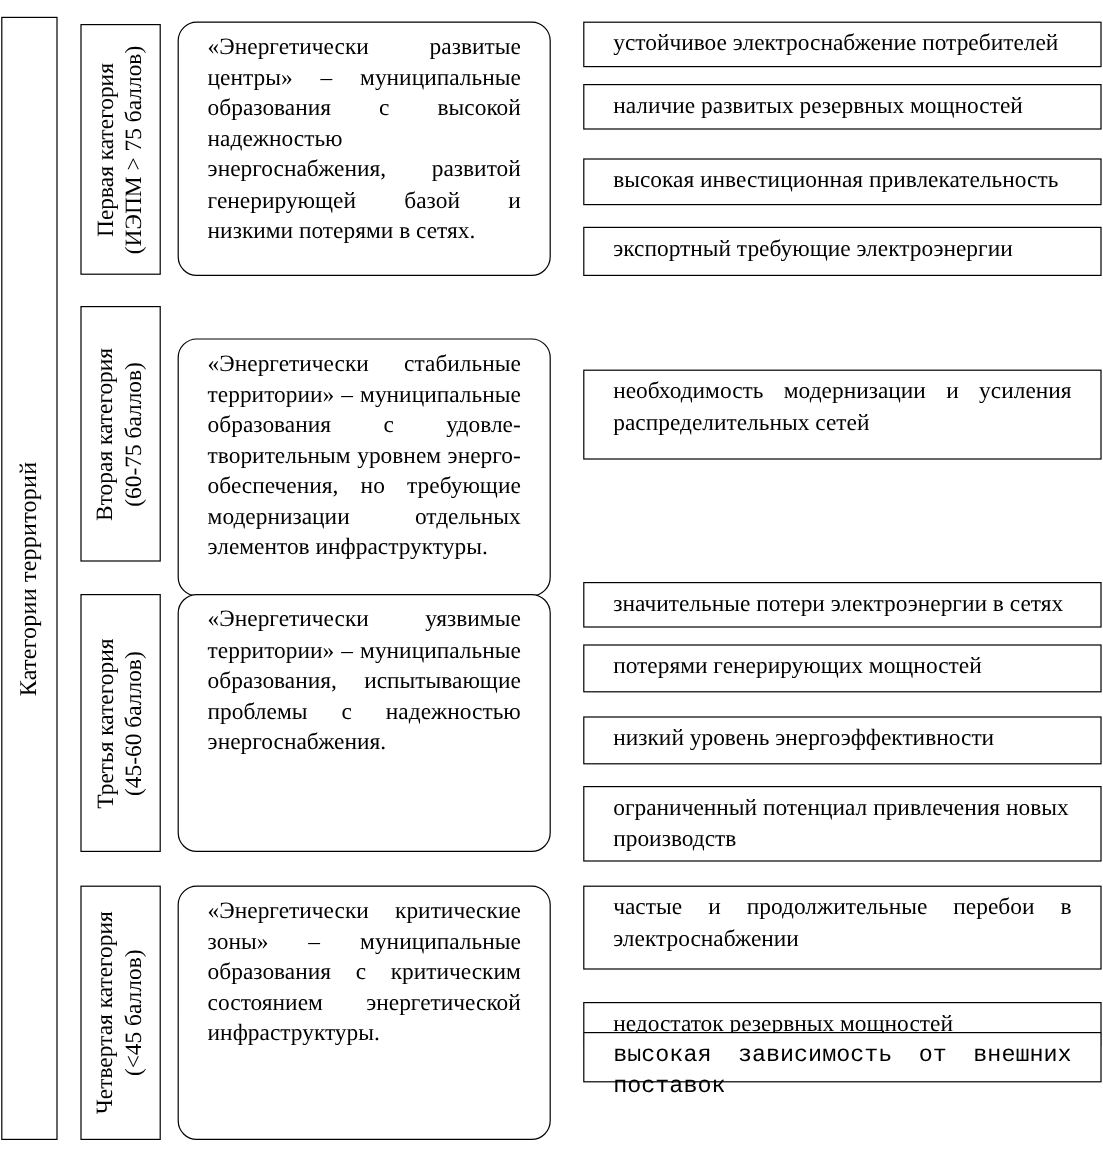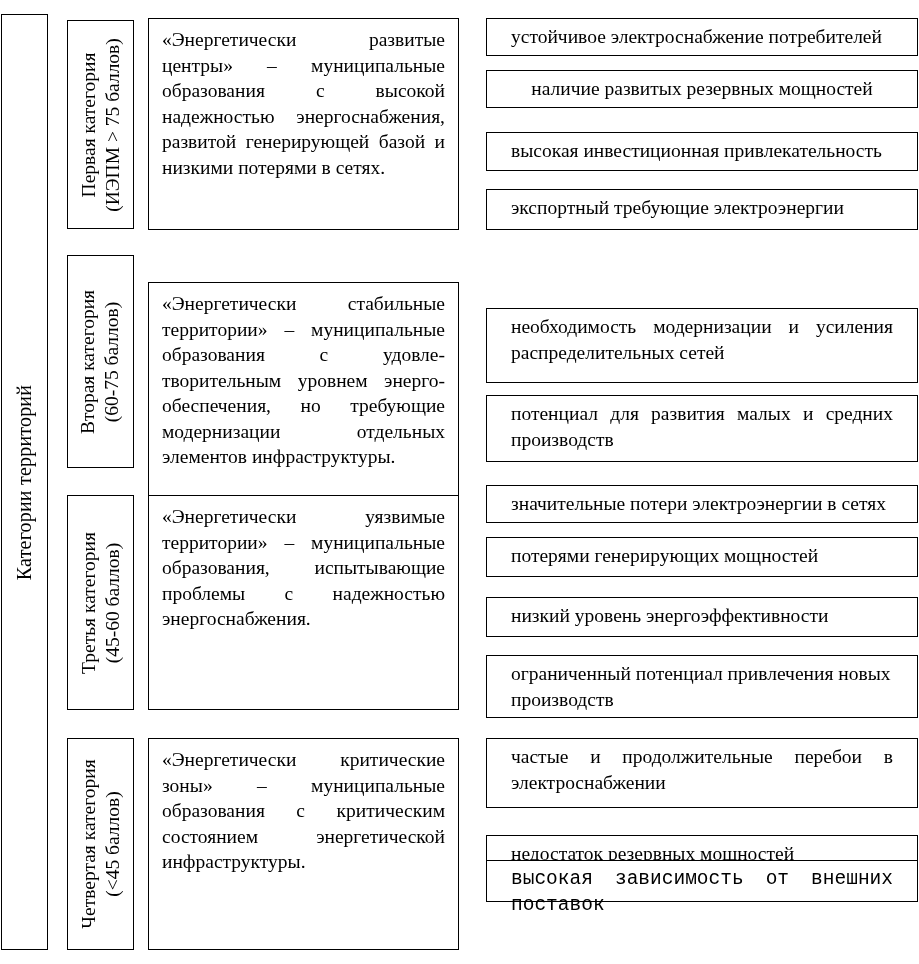--- a/index.html
+++ b/index.html
@@ -41,24 +41,25 @@
   .cat-rot {
     transform: rotate(-90deg);
     text-align: center;
     font-size: 19.5px;
     line-height: 24px;
   }
   .cat-rot div { white-space: nowrap; }
   
   .desc-box {
     left: 148px; width: 311px;
-    padding: 8px 13px;
+    padding: 8px 24px;
     font-size: 19.5px;
     line-height: 25.5px;
     text-align: justify;
+    border-radius: 16px;
   }
   .desc-box p { margin: 0; }
   
   .feat-box {
     left: 486px; width: 432px;
     padding: 5px 24px;
     font-size: 19.5px;
     line-height: 26px;
     text-align: left;
   }
@@ -79,44 +80,41 @@
       <div>Первая категория</div>
       <div>(ИЭПМ &gt; 75 баллов)</div>
     </div>
   </div>
   <div class="box desc-box" style="top:18px;height:212px;">
     <p>«Энергетически развитые центры» – муниципальные образования с высокой надежностью энергоснабжения, развитой генерирующей базой и низкими потерями в сетях.</p>
   </div>
   <div class="box feat-box" style="top:18px;height:38px;">
     <span>устойчивое электроснабжение потребителей</span>
   </div>
-  <div class="box feat-box" style="top:70px;height:38px;text-align:center;">
+  <div class="box feat-box" style="top:70px;height:38px;">
     <span>наличие развитых резервных мощностей</span>
   </div>
   <div class="box feat-box" style="top:132px;height:39px;">
     <span>высокая инвестиционная привлекательность</span>
   </div>
   <div class="box feat-box" style="top:189px;height:41px;">
     <span>экспортный требующие электроэнергии</span>
   </div>
 
   <div class="box cat-box" style="top:255px;height:213px;">
     <div class="cat-rot">
       <div>Вторая категория</div>
       <div>(60-75 баллов)</div>
     </div>
   </div>
   <div class="box desc-box" style="top:242px;height:215px;margin-top:40px;">
     <p>«Энергетически стабильные территории» – муниципальные образования с удовле-творительным уровнем энерго-обеспечения, но требующие модернизации отдельных элементов инфраструктуры.</p>
   </div>
   <div class="box feat-box justify" style="top:308px;height:75px;">
     <span>необходимость модернизации и усиления распределительных сетей</span>
-  </div>
-  <div class="box feat-box justify" style="top:395px;height:67px;">
-    <span>потенциал для развития малых и средних производств</span>
   </div>
 
   <div class="box cat-box" style="top:495px;height:215px;">
     <div class="cat-rot">
       <div>Третья категория</div>
       <div>(45-60 баллов)</div>
     </div>
   </div>
   <div class="box desc-box" style="top:495px;height:215px;">
     <p>«Энергетически уязвимые территории» – муниципальные образования, испытывающие проблемы с надежностью энергоснабжения.</p>

